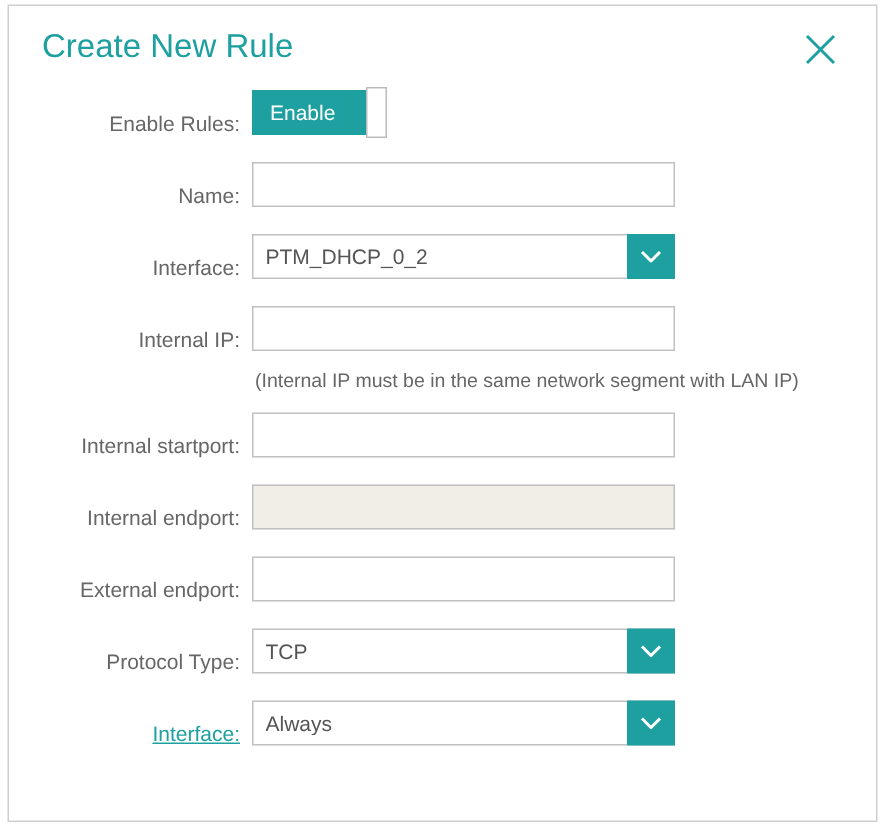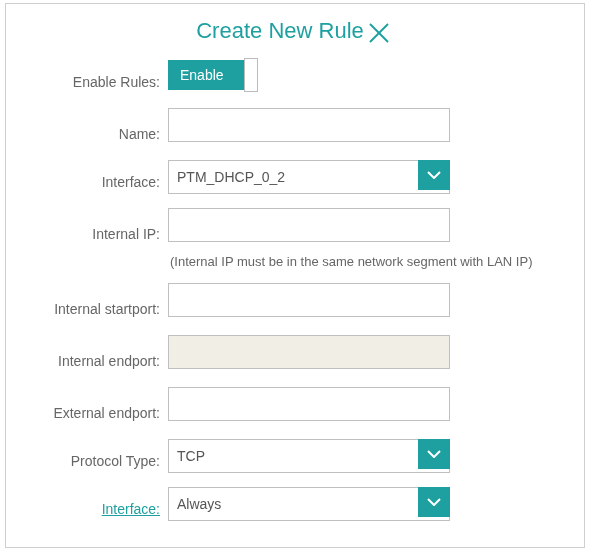--- a/index.html
+++ b/index.html
@@ -16,21 +16,21 @@
     border: 1px solid #cfcfcf;
     width: 580px;
     height: 545px;
     margin: 3px auto 0;
     position: relative;
     background: #fff;
   }
   .header {
     padding: 14px 22px 8px;
     display: flex;
-    justify-content: center;
+    justify-content: space-between;
     align-items: flex-start;
   }
   .title {
     color: #1ea0a0;
     font-size: 22px;
     font-weight: 400;
   }
   .close {
     cursor: pointer;
     padding: 4px;
@@ -78,21 +78,21 @@
     top: -2px;
     width: 14px;
     height: 34px;
     background: #fff;
     border: 1px solid #bbb;
   }
   input[type=text] {
     width: 282px;
     height: 30px;
     border: 1px solid #c0c0c0;
-    padding: 16px 8px;
+    padding: 0 8px;
     font-size: 14px;
     color: #555;
     outline: none;
   }
   input[type=text].readonly {
     background: #f1efe5;
   }
   .select-wrap {
     position: relative;
     width: 282px;

